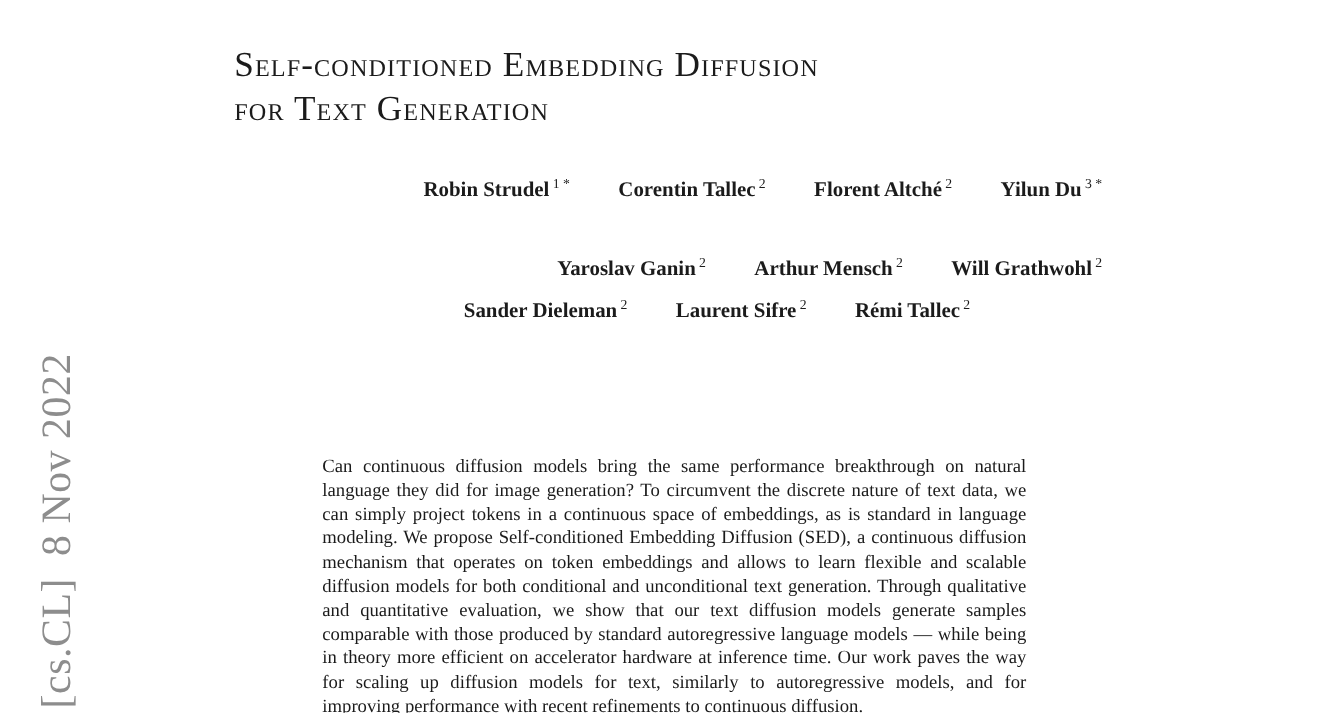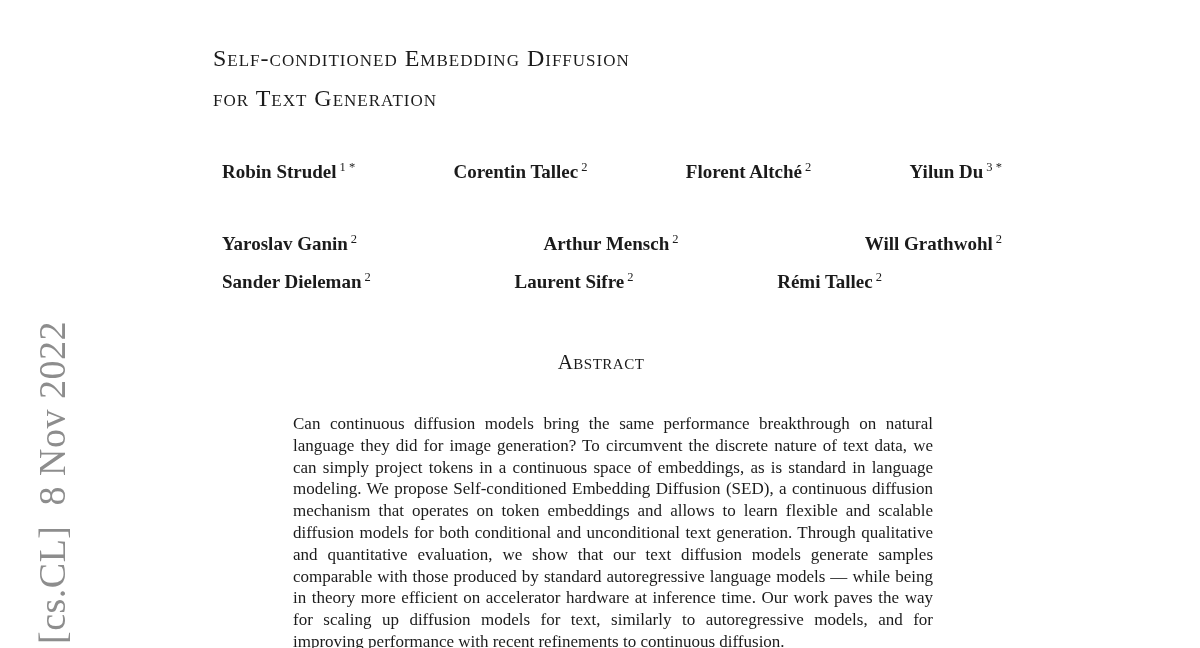--- a/index.html
+++ b/index.html
@@ -23,34 +23,35 @@
     transform: rotate(-90deg);
     font-size: 38px;
     color: #8d8d8d;
     white-space: pre;
     letter-spacing: 0.5px;
   }
   .title {
     position: absolute;
     left: 213px; top: 38px;
     margin: 0;
-    font-size: 24px;
+    font-size: 32px;
     font-weight: 500;
     font-variant: small-caps;
     letter-spacing: 1px;
     line-height: 40px;
     color: #1b1b1b;
   }
   .title .tline { display: block; }
   .author-row {
     position: absolute;
     left: 222px;
     width: 780px;
     display: flex;
-    justify-content: space-between;
+    justify-content: flex-end;
+    gap: 44px;
   }
   .author-row.row-1 { top: 160px; }
   .author-row.row-2 { top: 215px; margin-top: 17px; }
   .author-row.row-3 { top: 270px; width: 660px; }
   .author {
     font-size: 19px;
     white-space: pre;
   }
   .author .aname { font-weight: bold; }
   .author sup {
@@ -104,17 +105,16 @@
     <span class="author"><span class="aname">Arthur Mensch</span><sup>2</sup></span>
     <span class="author"><span class="aname">Will Grathwohl</span><sup>2</sup></span>
   </div>
 
   <div class="author-row row-3">
     <span class="author"><span class="aname">Sander Dieleman</span><sup>2</sup></span>
     <span class="author"><span class="aname">Laurent Sifre</span><sup>2</sup></span>
     <span class="author"><span class="aname">Rémi Tallec</span><sup>2</sup></span>
   </div>
 
-  <h2 class="abs-head">Abstract</h2>
 
   <p class="abs-text">Can continuous diffusion models bring the same performance breakthrough on natural language they did for image generation? To circumvent the discrete nature of text data, we can simply project tokens in a continuous space of embeddings, as is standard in language modeling. We propose Self-conditioned Embedding Diffusion (SED), a continuous diffusion mechanism that operates on token embeddings and allows to learn flexible and scalable diffusion models for both conditional and unconditional text generation. Through qualitative and quantitative evaluation, we show that our text diffusion models generate samples comparable with those produced by standard autoregressive language models — while being in theory more efficient on accelerator hardware at inference time. Our work paves the way for scaling up diffusion models for text, similarly to autoregressive models, and for improving performance with recent refinements to continuous diffusion.</p>
 
 </div>
 
 </body></html>

